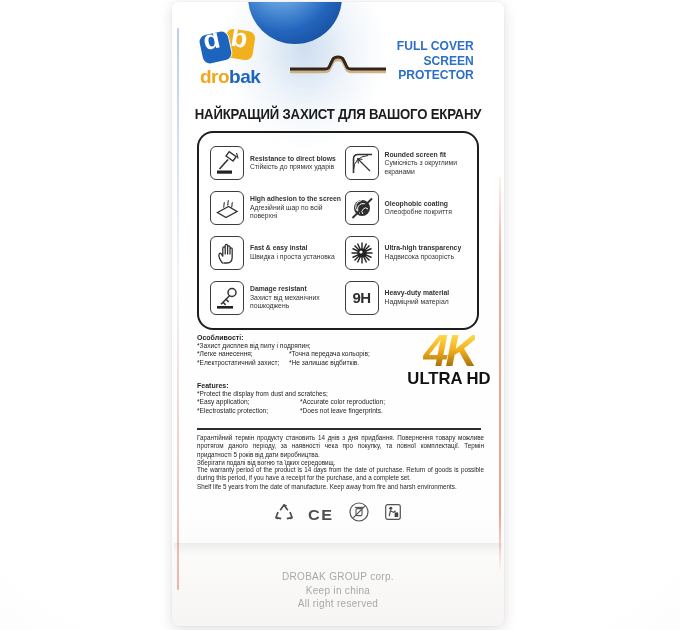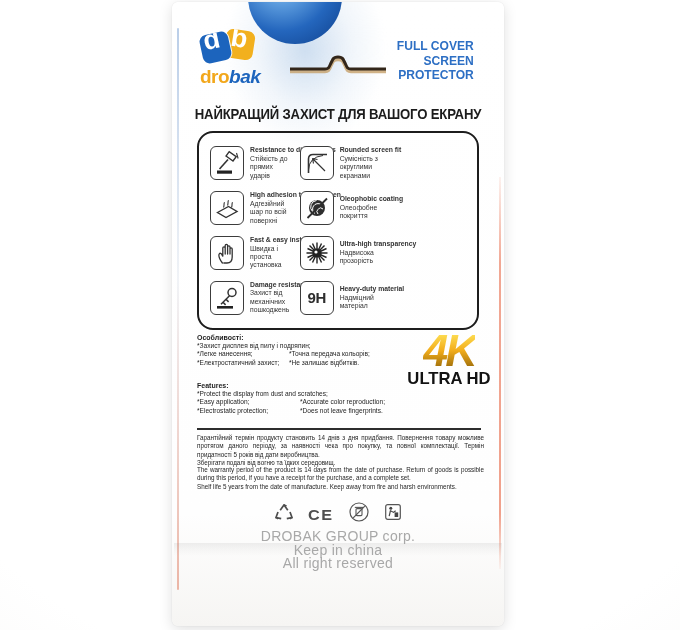--- a/index.html
+++ b/index.html
@@ -28,28 +28,28 @@
   .hang-slot{position:absolute;left:116px;top:52px;width:100px;height:20px;}
   .logo{position:absolute;left:28px;top:26px;width:80px;height:58px;}
   .tile{position:absolute;width:29px;height:29px;border-radius:7px;overflow:hidden;}
   .tile span{position:absolute;color:#fff;font-weight:bold;font-size:27px;line-height:27px;}
   .tile-gold{left:25px;top:2px;background:#f2b01e;transform:rotate(9deg);}
   .tile-gold span{left:5px;top:-5px;}
   .tile-blue{left:1px;top:5px;background:#1c64bd;transform:rotate(-12deg);box-shadow:1px 0 0 rgba(255,255,255,.9);}
   .tile-blue span{left:4px;top:-7px;}
   .wordmark{position:absolute;left:0;top:38px;font-size:19px;font-weight:bold;letter-spacing:-.5px;}
   .wm-gold{color:#f2a71b;}
-  .wm-blue{color:#1c64bd;font-style:italic;}
+  .wm-blue{color:#1c64bd;}
   .tagline{position:absolute;right:30px;top:37px;text-align:right;color:#2d6fc4;
     font-weight:bold;font-size:13px;line-height:14.5px;transform:scaleX(.93);transform-origin:right top;}
   .headline{position:absolute;left:0;right:0;top:104px;text-align:center;
     font-weight:bold;font-size:14px;color:#1c1c1c;transform:scaleX(.94);letter-spacing:-.2px;}
   .fwrap{position:absolute;left:25px;top:129px;width:282px;height:199px;
     border:2px solid #1d1d1d;border-radius:16px;box-sizing:border-box;padding:9px 6px 9px 11px;}
-  .fgrid{display:grid;grid-template-columns:1fr 1fr 1fr;grid-template-rows:repeat(4,1fr);
+  .fgrid{display:grid;grid-template-columns:1fr 1fr;grid-template-rows:repeat(4,1fr);
     grid-auto-flow:column;height:100%;column-gap:8px;row-gap:2px;}
   .feat{display:flex;align-items:center;gap:6px;min-width:0;}
   .ficon{width:34px;height:34px;min-width:34px;border:1.6px solid #3c3c3c;border-radius:6px;
     display:flex;align-items:center;justify-content:center;box-sizing:border-box;background:#fff;}
   .ficon.nineh{font-size:15px;font-weight:bold;color:#2e2e2e;letter-spacing:-.5px;}
   .ftxt{display:flex;flex-direction:column;min-width:0;}
   .ft{font-size:6.8px;font-weight:bold;color:#333;line-height:8.6px;white-space:nowrap;}
   .fs{font-size:6.8px;color:#333;line-height:8.4px;}
   .section{position:absolute;left:25px;color:#1e1e1e;}
   .sec-ua{top:331px;width:182px;}
@@ -70,22 +70,22 @@
   .warranty{position:absolute;left:25px;width:287px;color:#1f1f1f;}
   .warranty p{margin:0;font-size:6.3px;line-height:8.4px;text-align:justify;}
   .warranty p.nl{text-align:left;}
   .w-ua{top:432px;}
   .w-en{top:464px;}
   .certs{position:absolute;left:0;right:0;top:500px;height:24px;
     display:flex;justify-content:center;align-items:center;gap:16px;}
   .ce{font-size:15px;font-weight:bold;color:#4f4f4f;letter-spacing:1.5px;transform:scaleX(1.08);}
   .crease{position:absolute;left:2px;right:2px;top:541px;height:13px;
     background:linear-gradient(180deg, rgba(110,110,110,.11), rgba(110,110,110,.04) 55%, rgba(110,110,110,0));}
-  .footer{position:absolute;left:0;right:0;top:528px;text-align:center;
-    font-size:14px;color:#a8a8a8;line-height:13.5px;letter-spacing:.3px;}
+  .footer{position:absolute;left:0;right:0;top:568px;text-align:center;
+    font-size:10px;color:#a8a8a8;line-height:13.5px;letter-spacing:.3px;}
 </style>
 </head>
 <body>
 
 <div class="stage">
   <div class="card">
     <div class="edge-left"></div>
     <div class="edge-right"></div>
 
     <div class="balloon-glow"></div>

